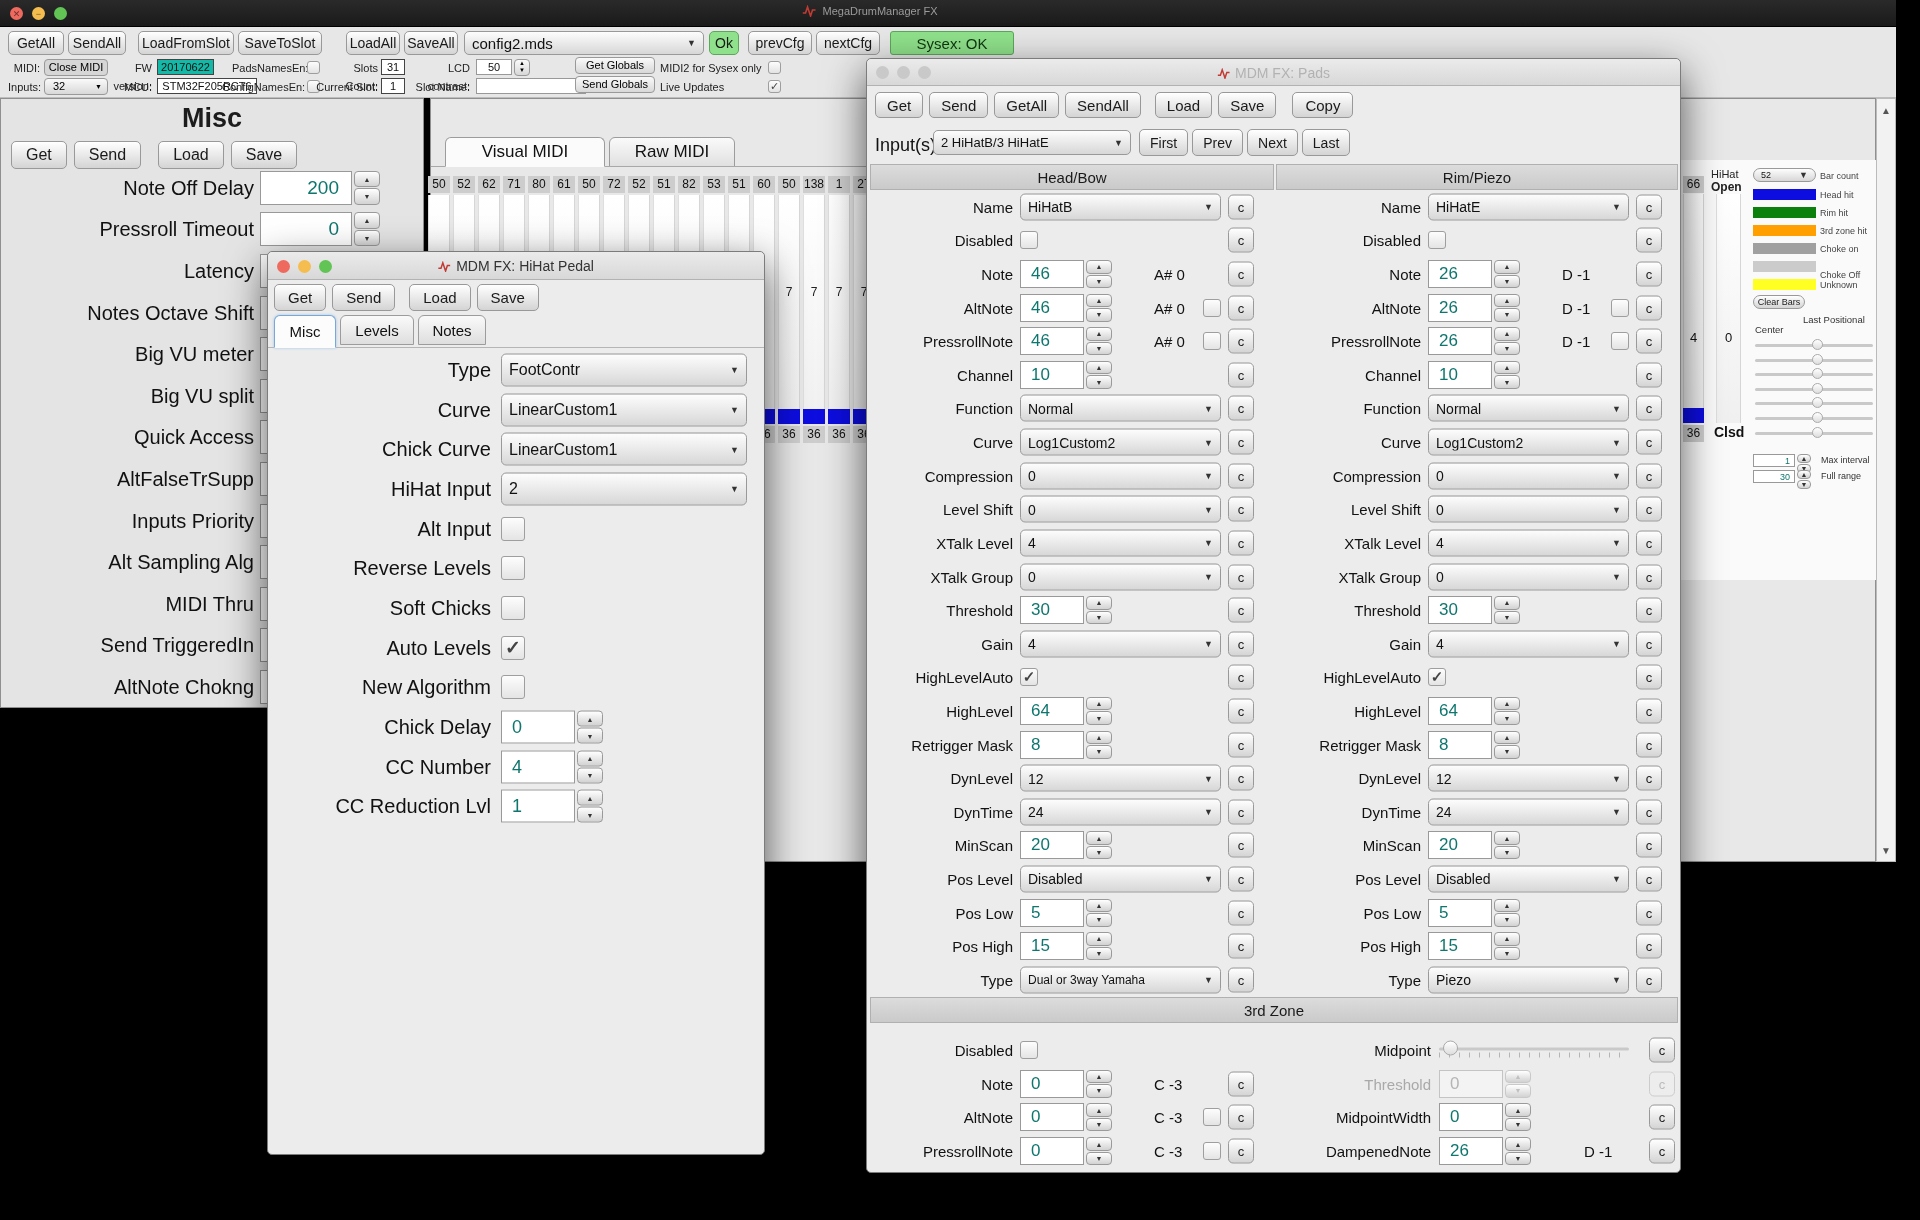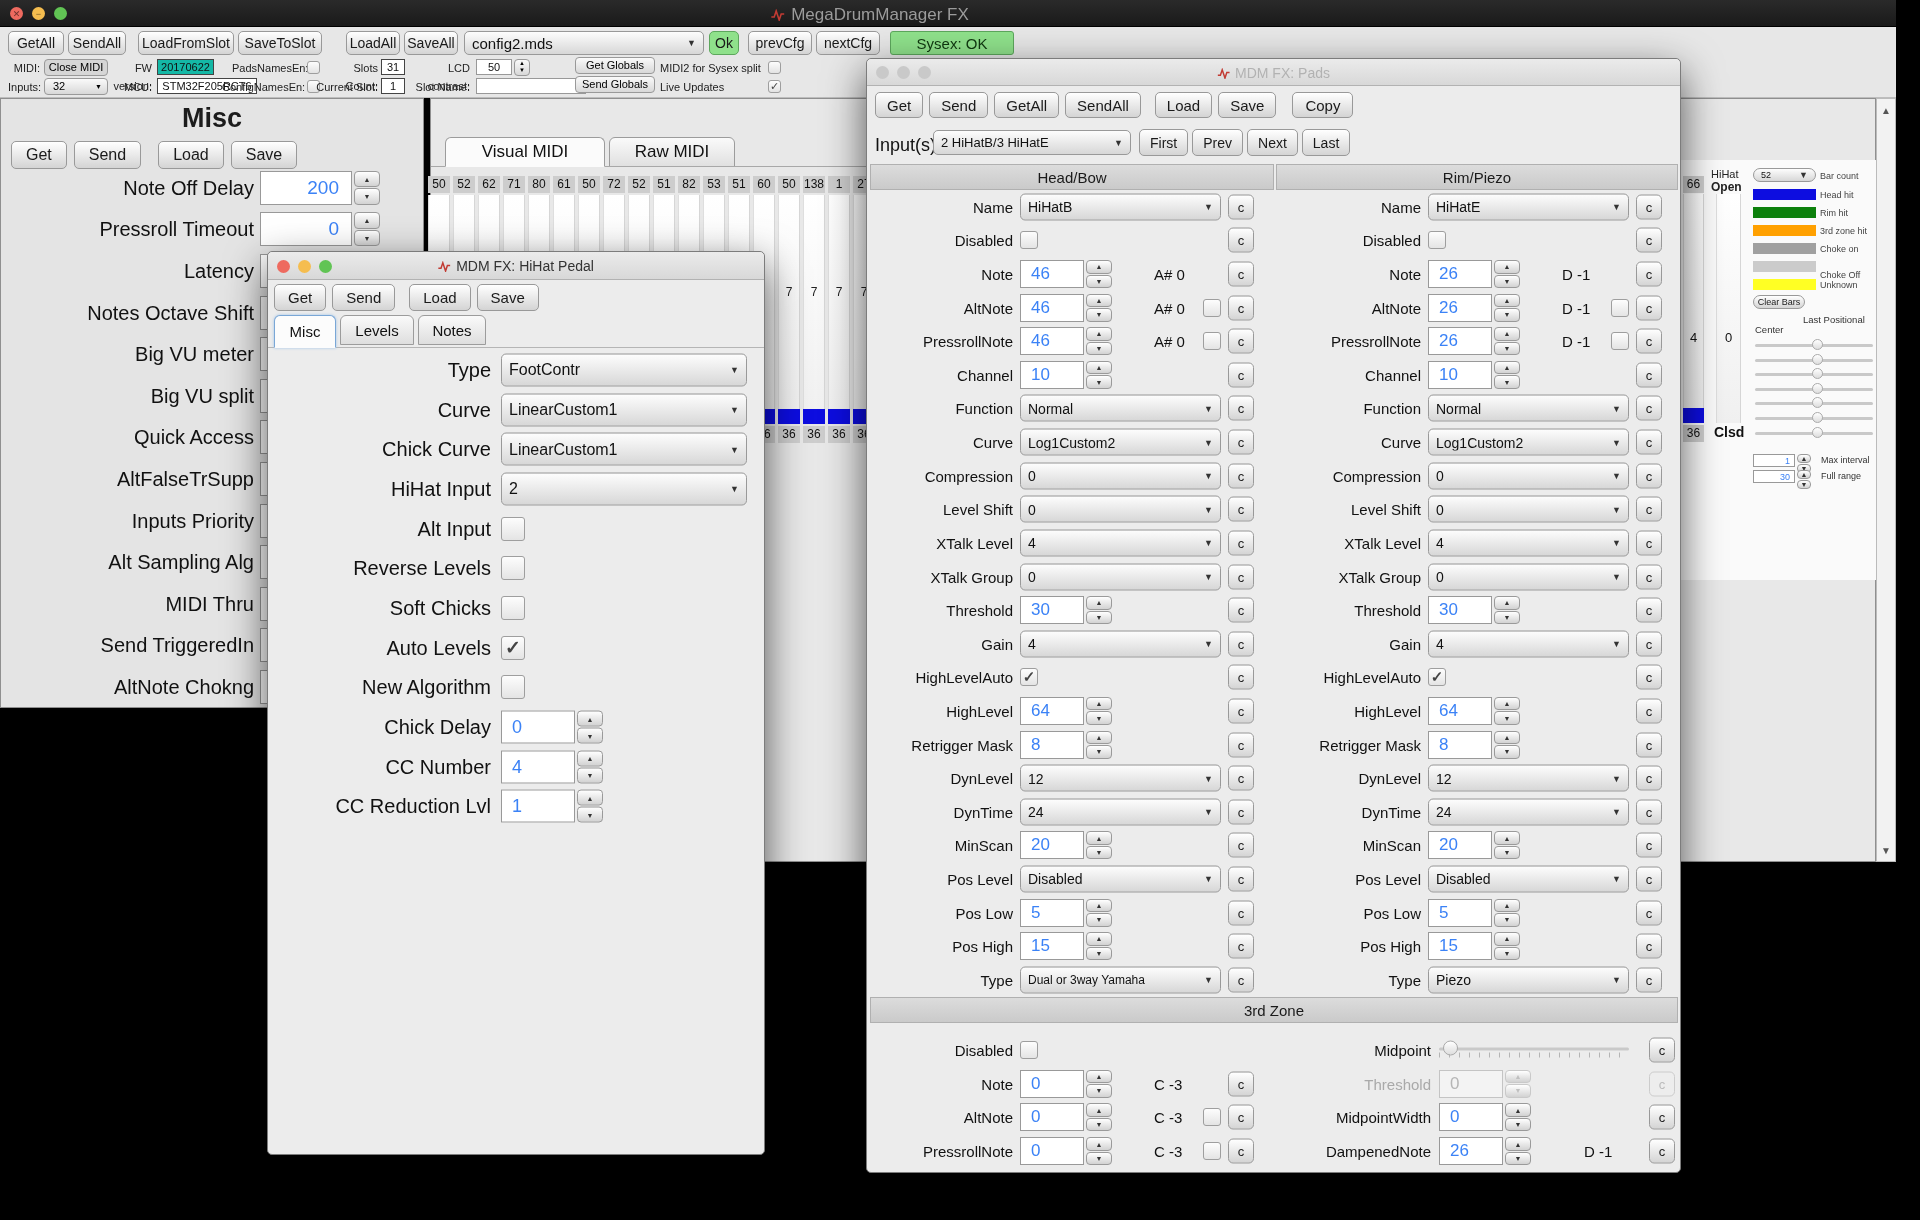--- a/index.html
+++ b/index.html
@@ -8,21 +8,21 @@
 
   
   .btn { background:linear-gradient(#ffffff,#d4d4d4); border:1px solid #999;
          border-radius:5px; color:#1a1a1a; text-align:center; display:flex;
          align-items:center; justify-content:center; cursor:default; }
   .dd  { background:linear-gradient(#fdfdfd,#d7d7d7); border:1px solid #999;
          border-radius:5px; display:flex; align-items:center; padding:0 7px; color:#111; }
   .dd .dd-v { flex:1; overflow:hidden; white-space:nowrap; text-align:left; }
   .dd .dd-a { font-size:9px; color:#333; margin-left:4px; }
   .spin { display:flex; align-items:stretch; }
-  .spin-field { background:#fff; border:1px solid #999; color:#3b82f6; display:flex;
+  .spin-field { background:#fff; border:1px solid #999; color:#0f766e; display:flex;
                 align-items:center; padding-left:10px; }
   .spin-btns { display:flex; flex-direction:column; margin-left:2px; width:26px; }
   .spin-b { flex:1; background:linear-gradient(#fff,#d2d2d2); border:1px solid #9a9a9a;
             border-radius:4px; font-size:7px; color:#333; display:flex; align-items:center;
             justify-content:center; }
   .spin-b:first-child { margin-bottom:1px; }
   .spin.dis .spin-field { background:#f3f3f3; color:#b5b5b5; border-color:#c4c4c4; }
   .spin.dis .spin-b { color:#c0c0c0; border-color:#c9c9c9; }
   .cbx { width:18px; height:18px; background:linear-gradient(#fdfdfd,#e4e4e4);
          border:1px solid #9e9e9e; border-radius:3px; color:#444; font-size:15px;
@@ -40,21 +40,21 @@
                   background:linear-gradient(#fff,#ddd); position:absolute; top:-6px; }
   .ticks { height:5px; margin-top:2px;
            background-image:repeating-linear-gradient(90deg,#b5b5b5 0 1px,transparent 1px 10px); }
 
   
   #main-titlebar { left:0; top:0; width:1896px; height:27px; background:linear-gradient(#2a2a2a,#1a1a1a);
                    border-bottom:1px solid #000; }
   .tl { width:13px; height:13px; border-radius:50%; position:absolute; top:7px;
         display:flex; align-items:center; justify-content:center; font-size:9px; color:rgba(0,0,0,.55); }
   #main-title { position:absolute; left:870px; top:5px; transform:translateX(-50%);
-                color:#9b9b9b; font-size:17px; display:flex; gap:6px; align-items:center; }
+                color:#9b9b9b; font-size:11px; display:flex; gap:6px; align-items:center; }
   #toolbar { left:0; top:27px; width:1896px; height:71px; background:#e7e7e7;
              border-bottom:1px solid #bdbdbd; }
   #toolbar .btn { position:absolute; top:4px; height:24px; font-size:14px; }
   .t2l { position:absolute; font-size:11px; color:#222; height:18px; line-height:18px; text-align:right; }
   .t2f { position:absolute; font-size:11px; color:#111; background:#fff; border:1px solid #444;
          height:16px; line-height:14px; text-align:center; }
   .t2b { position:absolute; font-size:11px; height:17px; line-height:15px; text-align:center;
          background:linear-gradient(#fafafa,#d8d8d8); border:1px solid #999; border-radius:4px; }
   .t2c { position:absolute; width:13px; height:13px; background:linear-gradient(#fdfdfd,#e2e2e2);
          border:1px solid #9e9e9e; border-radius:3px; font-size:11px; color:#444;
@@ -192,21 +192,21 @@
   <span class="t2l" style="left:96px;top:32px;width:56px">FW version:</span>
   <span class="t2f" style="left:157px;top:32px;width:57px;background:#14b8a6">20170622</span>
   <span class="t2l" style="left:232px;top:32px;width:72px">PadsNamesEn:</span>
   <span class="t2c" style="left:307px;top:34px"></span>
   <span class="t2l" style="left:322px;top:32px;width:56px">Slots Count:</span>
   <span class="t2f" style="left:381px;top:32px;width:24px">31</span>
   <span class="t2l" style="left:408px;top:32px;width:62px">LCD contrast:</span>
   <span class="t2f" style="left:476px;top:32px;width:36px;background:#fff;border:1px solid #999">50</span>
   <span class="t2b" style="left:514px;top:32px;width:16px;font-size:6px;line-height:7px">▲<br>▼</span>
   <span class="t2b" style="left:575px;top:30px;width:80px">Get Globals</span>
-  <span class="t2l" style="left:660px;top:32px;width:104px;text-align:left">MIDI2 for Sysex split</span>
+  <span class="t2l" style="left:660px;top:32px;width:104px;text-align:left">MIDI2 for Sysex only</span>
   <span class="t2c" style="left:768px;top:34px"></span>
 
   <span class="t2l" style="left:8px;top:51px;width:32px">Inputs:</span>
   <span class="t2b" style="left:44px;top:51px;width:64px;text-align:left;padding-left:8px"><span>32</span> <span style="float:right;margin-right:5px;font-size:7px">▼</span></span>
   <span class="t2l" style="left:116px;top:51px;width:36px">MCU:</span>
   <span class="t2f" style="left:157px;top:51px;width:100px">STM32F205RCT6</span>
   <span class="t2l" style="left:222px;top:51px;width:82px">ConfigNamesEn:</span>
   <span class="t2c" style="left:307px;top:53px"></span>
   <span class="t2l" style="left:316px;top:51px;width:62px">Current Slot:</span>
   <span class="t2f" style="left:381px;top:51px;width:24px">1</span>

